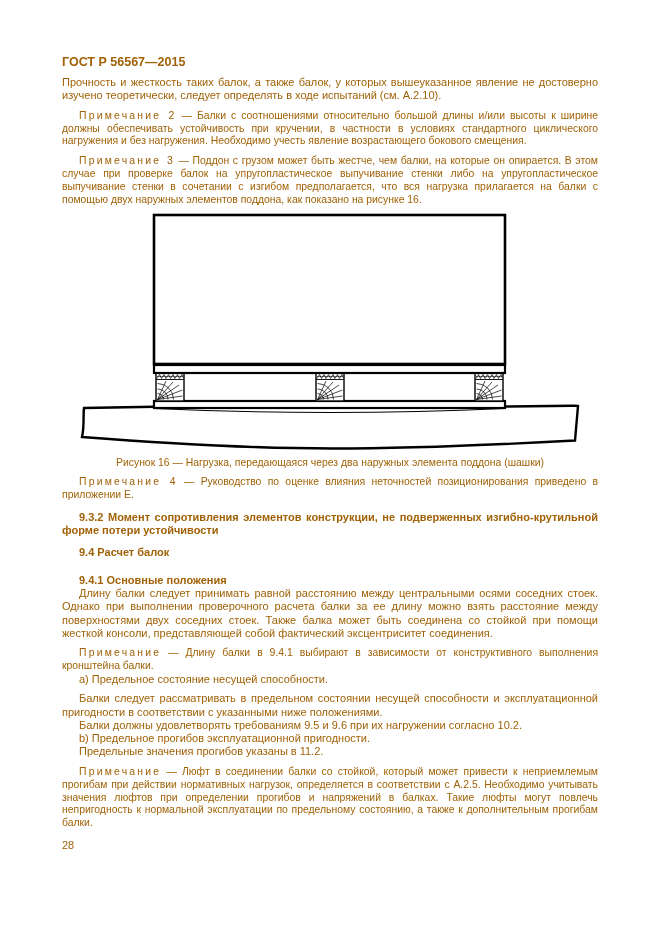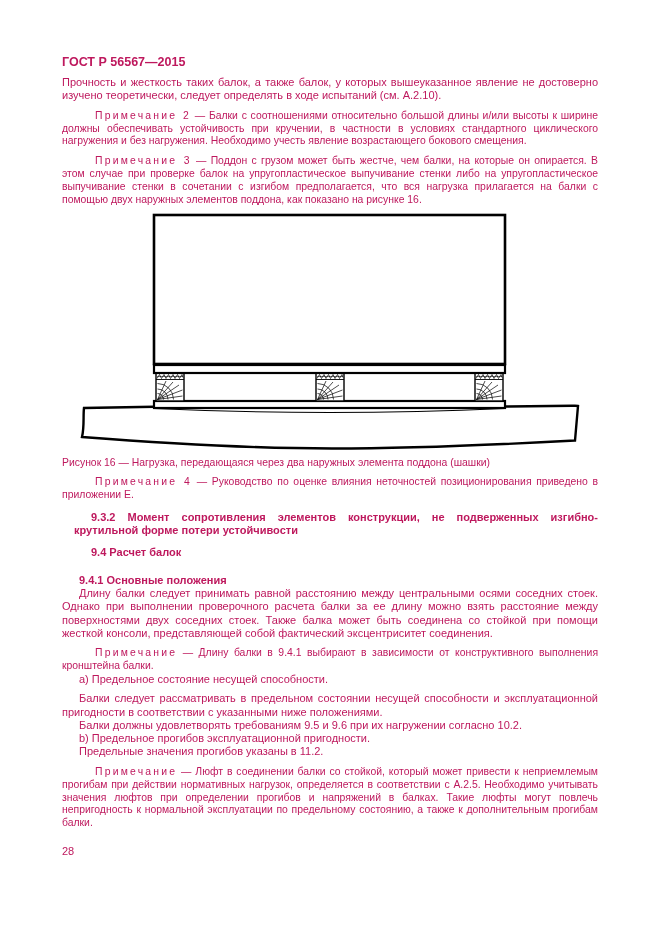--- a/index.html
+++ b/index.html
@@ -1,35 +1,35 @@
 <!DOCTYPE html>
 <html lang="ru"><head>
 <meta charset="utf-8">
 <style>
   html,body { margin:0; padding:0; background:#ffffff; }
   .page {
-    width:661px; height:935px; background:#ffffff; color:#be185d;
+    width:661px; height:935px; background:#ffffff; color:#a16207;
     font-family:"Liberation Sans", sans-serif;
     box-sizing:border-box; padding:55px 63px 0 62px;
     position:relative; overflow:hidden;
   }
   .doc-header { font-weight:bold; font-size:12.5px; line-height:15px; }
   p { margin:0; text-align:justify; }
   .body-text { font-size:11px; line-height:13.3px; }
   .indent { text-indent:17px; }
   .bold { font-weight:bold; }
   .note { font-size:10.4px; line-height:12.9px; margin-top:7px; text-indent:17px; text-align:justify; }
-  .note-label { letter-spacing:2.2px;margin-left:16px; }
+  .note-label { letter-spacing:2.2px; }
   .mt-intro { margin-top:6px; }
   .mt-sm { margin-top:6px; }
-  .mt-h2 { margin-top:9px;margin-left:12px; }
+  .mt-h2 { margin-top:9px; }
   .mt-h3 { margin-top:14px; }
   .figure-wrap { margin-top:3px; margin-left:8px; width:520px; height:244px; }
-  .fig-caption { font-size:10.4px; line-height:13px; margin-top:2px; text-indent:0; }
-  .page-number { font-size:11px; line-height:13px; margin-top:15px; text-align:left; }
+  .fig-caption { text-align:center; font-size:10.4px; line-height:13px; margin-top:2px; text-indent:0; }
+  .page-number { font-size:11px; line-height:13px; margin-top:9px; text-align:left; }
   svg { display:block; }
 </style>
 </head>
 <body>
 
 <div class="page">
 
   <div class="doc-header">ГОСТ Р 56567—2015</div>
 
   <p class="body-text mt-intro">Прочность и жесткость таких балок, а также балок, у которых вышеуказанное явление не достоверно изучено теоретически, следует определять в ходе испытаний (см. А.2.10).</p>

